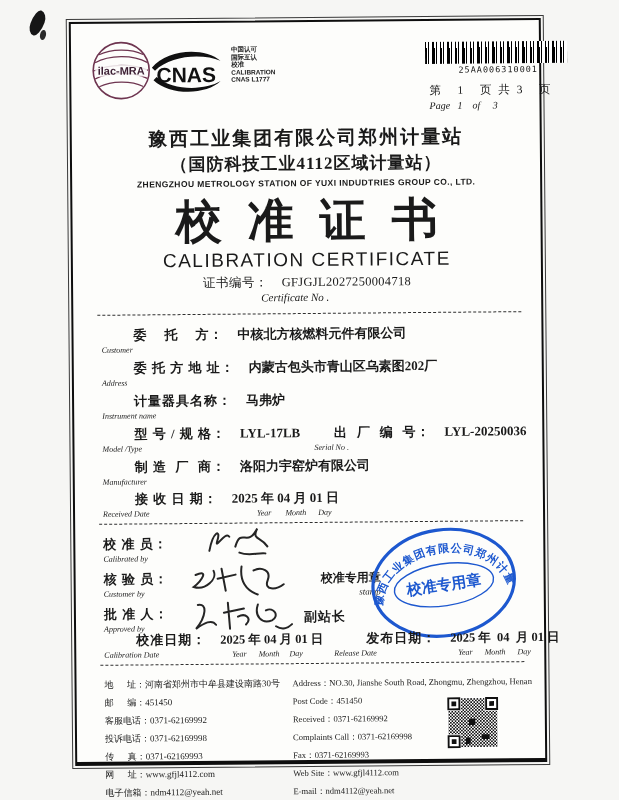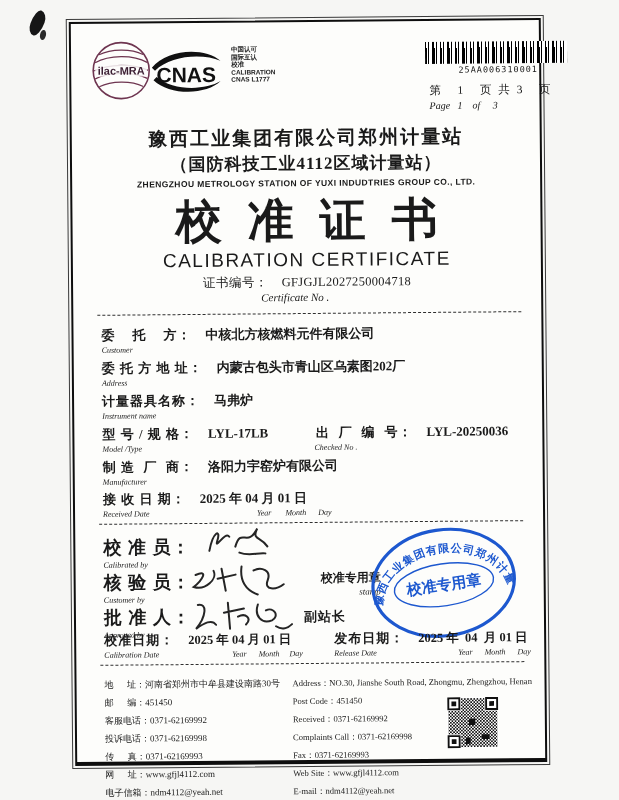--- a/index.html
+++ b/index.html
@@ -32,26 +32,26 @@
   .cert-en  { top:227px; font-size:19px; letter-spacing:1.5px; font-family:"Liberation Sans", sans-serif; }
   .no-line  { top:252px; font-size:12.5px; letter-spacing:.5px; }
   .no-en    { top:269px; font-size:11px; font-style:italic; left:188px; text-align:left; }
 
   .divider { left:24px; right:20px; border-top:1.6px dashed #2f2f2f; height:0; }
   .d1 { top:291px; } .d2 { top:500px; } .d3 { top:641px; }
 
   
   .frow { left:28px; right:16px; }
   .fline { display:flex; align-items:baseline; font-size:13px; }
-  .zh-label { font-weight:bold; white-space:pre; letter-spacing:1px; }
+  .zh-label { font-weight:bold; white-space:pre; letter-spacing:1px;margin-left:32px; }
   .fvalue { font-weight:bold; margin-left:14px; white-space:pre; }
   .en-sub { font-size:8px; font-style:italic; margin-top:1px; white-space:pre; }
 
   
-  .sig-label { font-size:18px; font-weight:bold; letter-spacing:1px; white-space:pre; }
+  .sig-label { font-size:13px; font-weight:bold; letter-spacing:1px; white-space:pre; }
   .sig-svg { position:absolute; }
   .sig-svg path { stroke:#252525; stroke-width:2; fill:none; stroke-linecap:round; }
   .stamp-caption { font-size:12px; font-weight:bold; }
   .stamp-caption-en { font-size:9px; font-style:italic; text-align:right; }
   .deputy { font-size:13px; font-weight:bold; letter-spacing:1px; }
 
   .date-line { font-size:12.5px; font-weight:bold; white-space:pre; }
 
   
   .foot { font-size:9px; line-height:18px; white-space:nowrap; }
@@ -137,21 +137,21 @@
 
     <div class="abs frow" style="top:402px;">
       <div class="fline">
         <span class="zh-label">型 号 / 规 格：</span>
         <span class="fvalue" style="width:96px;">LYL-17LB</span>
         <span class="zh-label" style="margin-left:12px;font-family:Liberation Mono, monospace;">出 厂 编 号：</span>
         <span class="fvalue">LYL-20250036</span>
       </div>
       <div class="en-sub" style="display:flex;">
         <span style="width:120px;">Model /Type</span>
-        <span style="margin-left:92px;">Checked No .</span>
+        <span style="margin-left:92px;">Serial No .</span>
       </div>
     </div>
 
     <div class="abs frow" style="top:435px;">
       <div class="fline">
         <span class="zh-label">制 造  厂  商：</span>
         <span class="fvalue">洛阳力宇窑炉有限公司</span>
       </div>
       <div class="en-sub">Manufacturer</div>
     </div>

